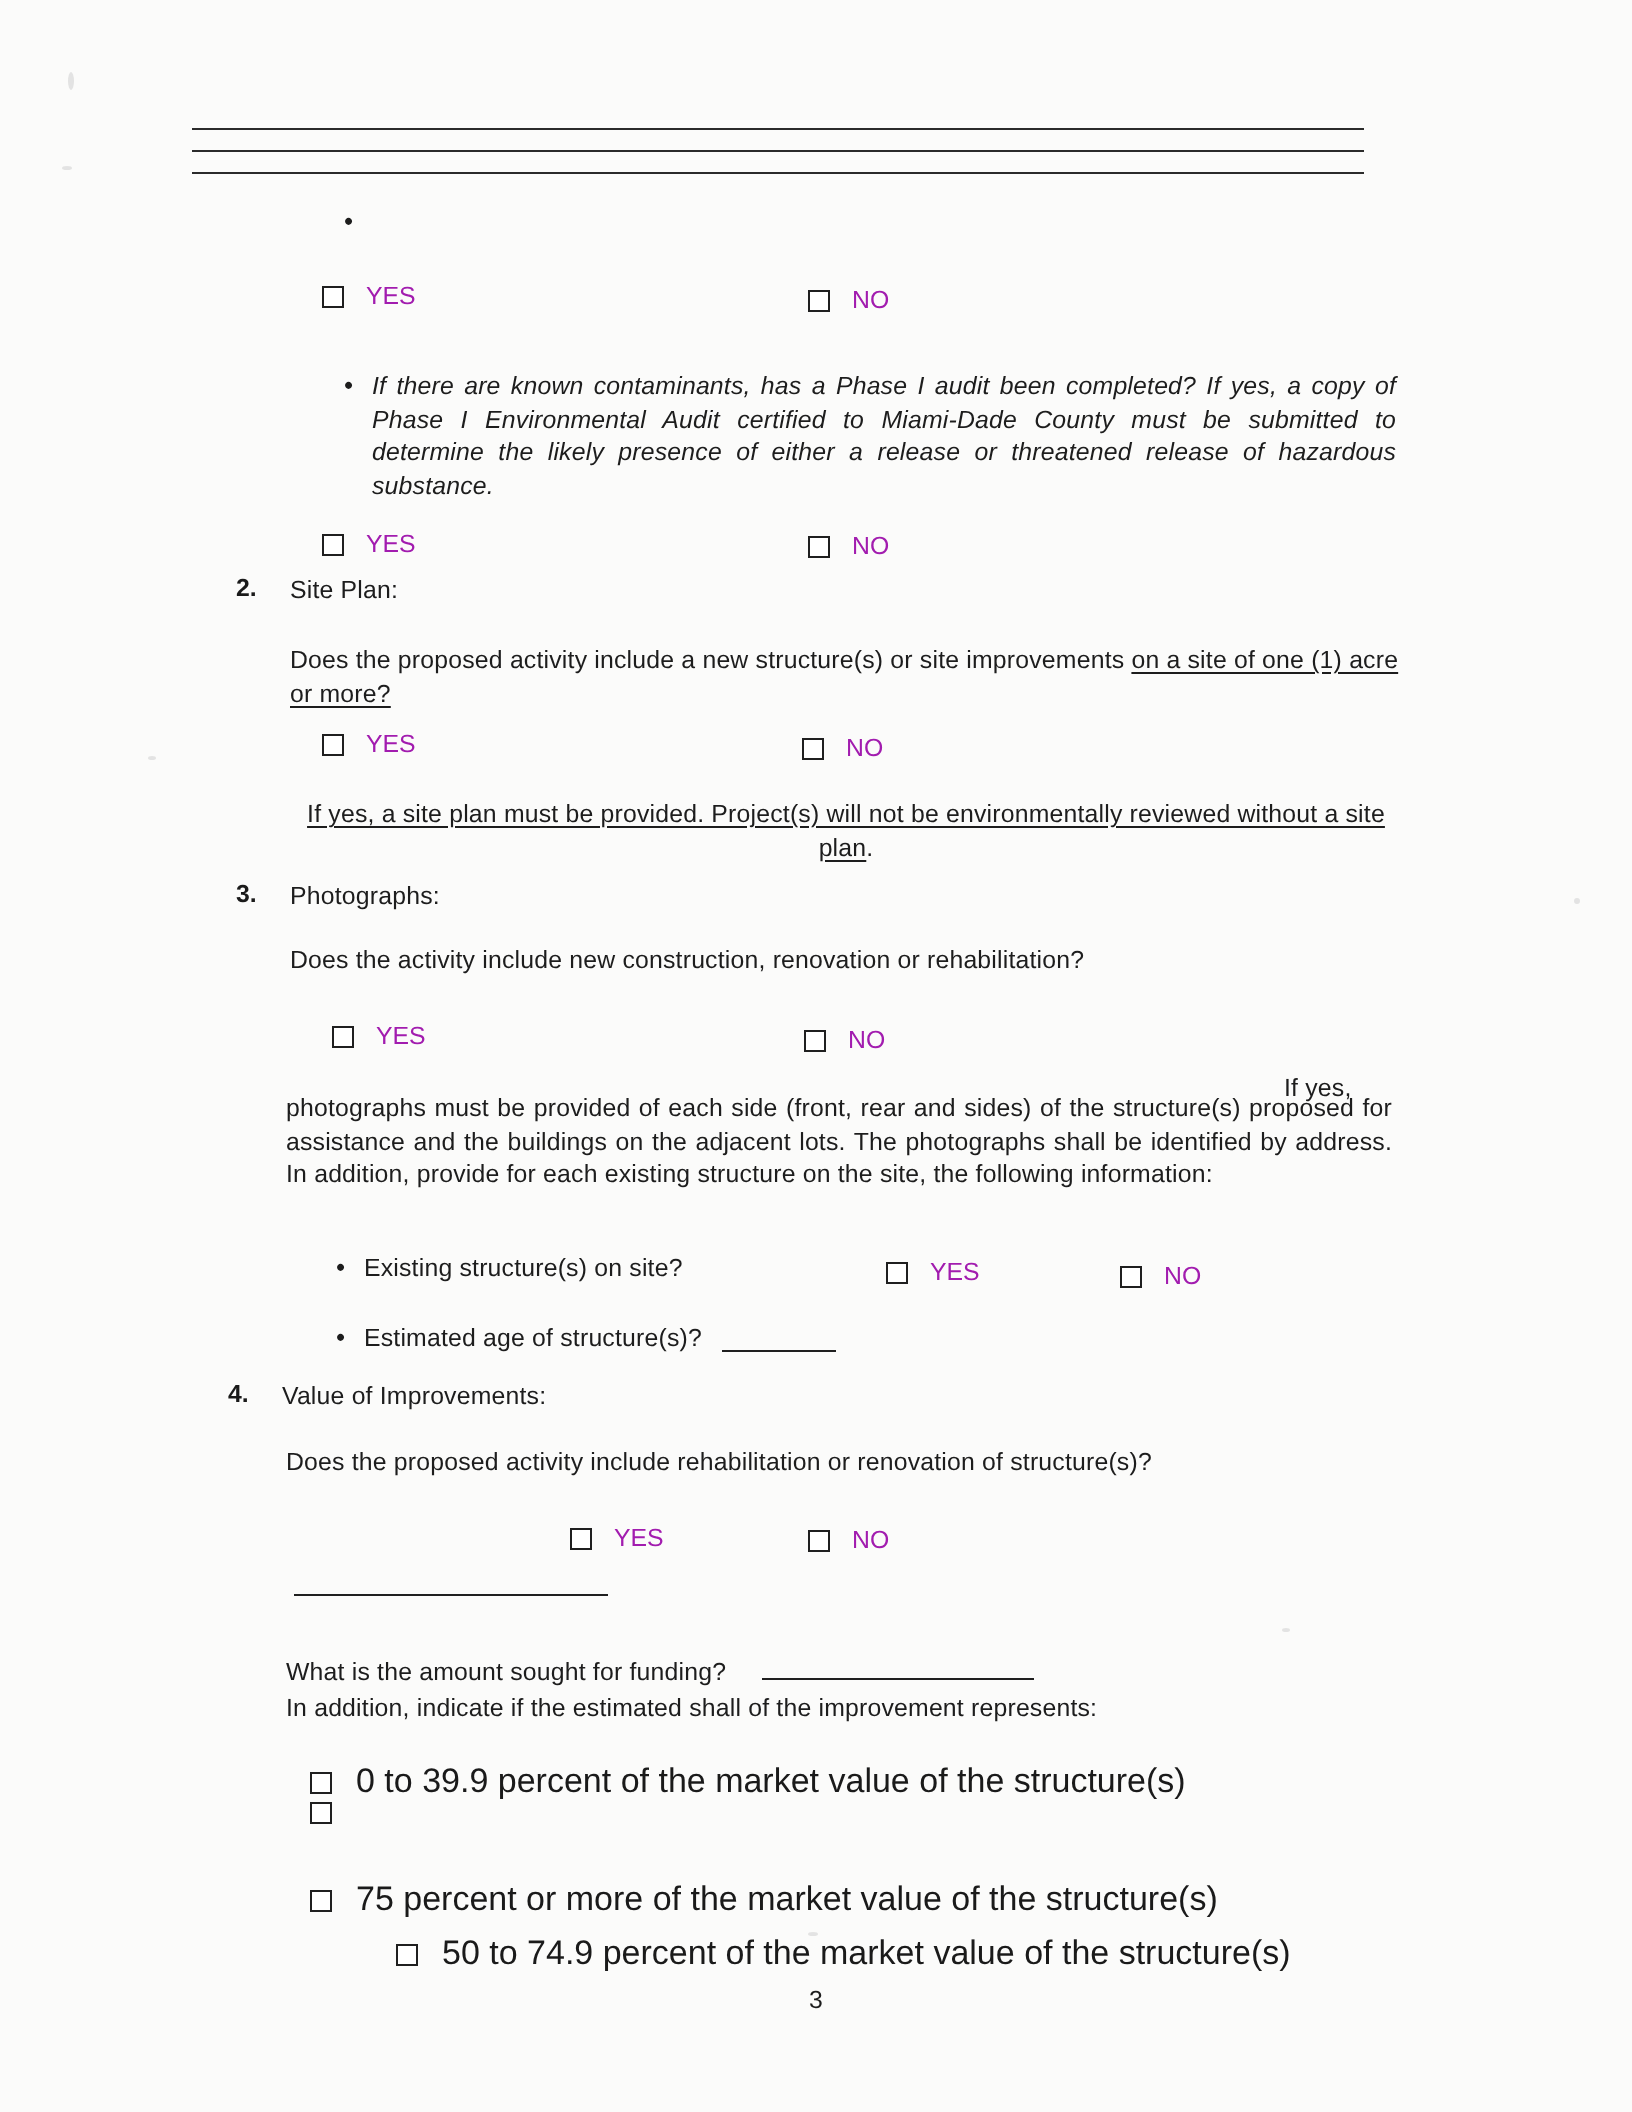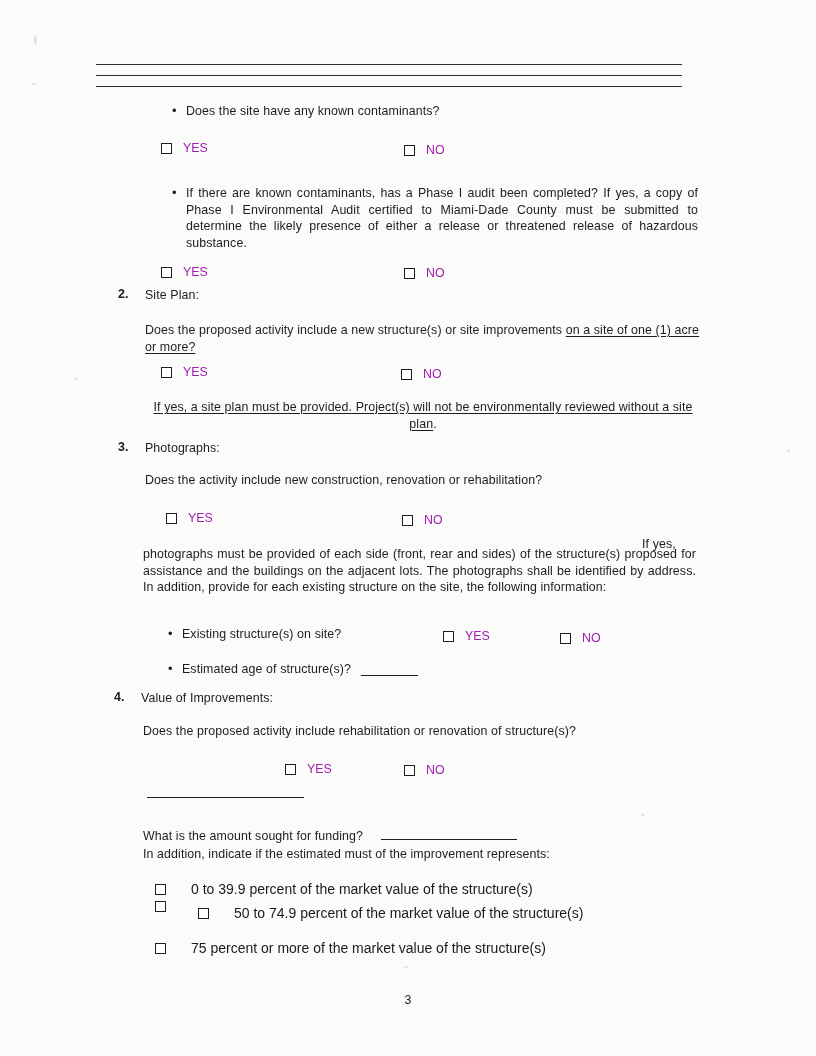--- a/index.html
+++ b/index.html
@@ -104,22 +104,22 @@
     text-align: center;
     font-size: 12.4px;
     color: #1d1d1d;
   }
   .listrow {
     position: absolute;
     display: flex;
     align-items: center;
   }
   .listrow .lbl {
-    font-size: 14px;
-    margin-left: 25px;
+    font-size: 17px;
+    margin-left: 12px;
   }
 </style>
 </head>
 <body>
 
 <div class="page">
 
   <div class="speck" style="left:34px;top:36px;width:3px;height:9px;"></div>
   <div class="speck" style="left:31px;top:83px;width:5px;height:2px;"></div>
   <div class="speck" style="left:74px;top:378px;width:4px;height:2px;"></div>
@@ -128,35 +128,34 @@
   <div class="speck" style="left:787px;top:449px;width:3px;height:3px;"></div>
 
   <div class="rule r1"></div>
   <div class="rule r2"></div>
   <div class="rule r3"></div>
 
   <div class="content">
 
     <div class="bullet-row" style="left:172px;top:103px;width:520px;">
       <span class="bullet-dot">•</span>
-      <span class="txt">Does the site have any known contaminants?</span>
     </div>
 
     <div class="optrow" style="left:161px;top:141px;">
       <span class="chk"></span>
       <span class="optlabel">YES</span>
     </div>
     <div class="optrow" style="left:404px;top:143px;">
       <span class="chk"></span>
       <span class="optlabel">NO</span>
     </div>
 
     <div class="bullet-row" style="left:172px;top:185px;width:530px;">
       <span class="bullet-dot">•</span>
-      <span class="txt just" style="display:block;width:512px;">If there are known contaminants, has a Phase I audit been completed?  If yes, a copy of Phase I Environmental Audit certified to Miami-Dade County must be submitted to determine the likely presence of either a release or threatened release of hazardous substance.</span>
+      <span class="txt just" style="display:block;width:512px;font-style:italic;">If there are known contaminants, has a Phase I audit been completed?  If yes, a copy of Phase I Environmental Audit certified to Miami-Dade County must be submitted to determine the likely presence of either a release or threatened release of hazardous substance.</span>
     </div>
 
     <div class="optrow" style="left:161px;top:265px;">
       <span class="chk"></span>
       <span class="optlabel">YES</span>
     </div>
     <div class="optrow" style="left:404px;top:266px;">
       <span class="chk"></span>
       <span class="optlabel">NO</span>
     </div>
@@ -234,30 +233,30 @@
 
     <div class="txt" style="position:absolute;left:143px;top:784px;width:600px;">
       <span class="blankline" style="width:157px;height:13px;margin-left:4px;"></span>
     </div>
 
     <div class="txt" style="position:absolute;left:143px;top:826px;width:600px;">
       <span>What is the amount sought for funding?</span>
       <span class="blankline" style="width:136px;height:13px;margin-left:14px;"></span>
     </div>
 
-    <div class="txt" style="position:absolute;left:143px;top:846px;width:600px;">In addition, indicate if the estimated must of the improvement represents:</div>
+    <div class="txt" style="position:absolute;left:143px;top:846px;width:600px;">In addition, indicate if the estimated shall of the improvement represents:</div>
 
     <div class="listrow" style="left:155px;top:881px;">
       <span class="chk"></span>
       <span class="lbl">0 to 39.9 percent of the market value of the structure(s)</span>
     </div>
     <div class="listrow" style="left:155px;top:901px;">
       <span class="chk"></span>
     </div>
-    <div class="listrow" style="left:155px;top:905px;padding-left:43px;">
+    <div class="listrow" style="left:155px;top:967px;padding-left:43px;">
       <span class="chk"></span>
       <span class="lbl">50 to 74.9 percent of the market value of the structure(s)</span>
     </div>
     <div class="listrow" style="left:155px;top:940px;">
       <span class="chk"></span>
       <span class="lbl">75 percent or more of the market value of the structure(s)</span>
     </div>
 
     <div class="pagenum" style="top:993px;">3</div>
 

